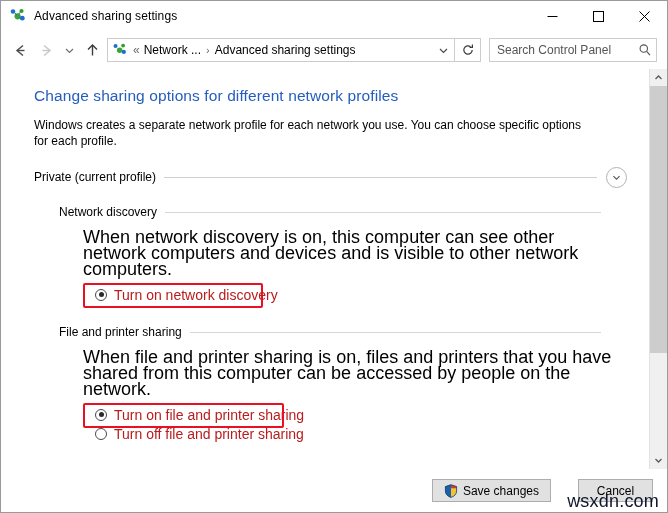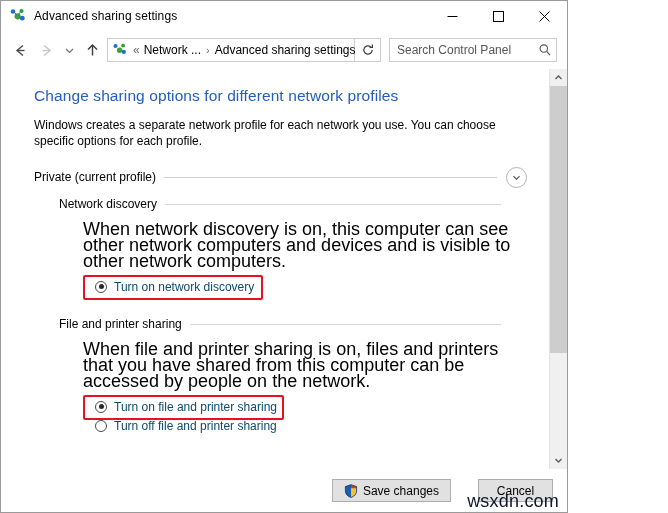--- a/index.html
+++ b/index.html
@@ -10,21 +10,21 @@
     width: 668px;
     height: 513px;
     overflow: hidden;
     font-family: "Liberation Sans", sans-serif;
     font-size: 12px;
     color: #000;
     background: #ffffff;
   }
   .window {
     position: relative;
-    width: 568px;
+    width: 668px;
     height: 513px;
     box-sizing: border-box;
     border: 1px solid #9a9a9a;
     background: #ffffff;
     display: flex;
     flex-direction: column;
   }
 
   
   .titlebar {
@@ -195,21 +195,21 @@
     font-size: 12px;
     color: #000;
     margin: 12px 0 16px 0;
     line-height: 16px;
     max-width: 564px;
   }
 
   .profile-row {
     display: flex;
     align-items: center;
-    margin-bottom: 6px;
+    margin-bottom: 14px;
     height: 24px;
   }
   .profile-name {
     font-size: 12px;
     color: #000;
     white-space: nowrap;
     padding-right: 8px;
   }
   .profile-rule {
     flex: 1 1 auto;
@@ -278,22 +278,22 @@
     content: "";
     position: absolute;
     left: 2.5px;
     top: 2.5px;
     width: 5px;
     height: 5px;
     border-radius: 50%;
     background: #2a2a2a;
   }
   .radio-label {
-    font-size: 12px;
-    color: #0c4a6e;
+    font-size: 14px;
+    color: #b91c1c;
     white-space: nowrap;
   }
   .highlight-box {
     position: absolute;
     border: 2px solid #e81123;
     border-radius: 2px;
     pointer-events: none;
     box-sizing: border-box;
   }
 

